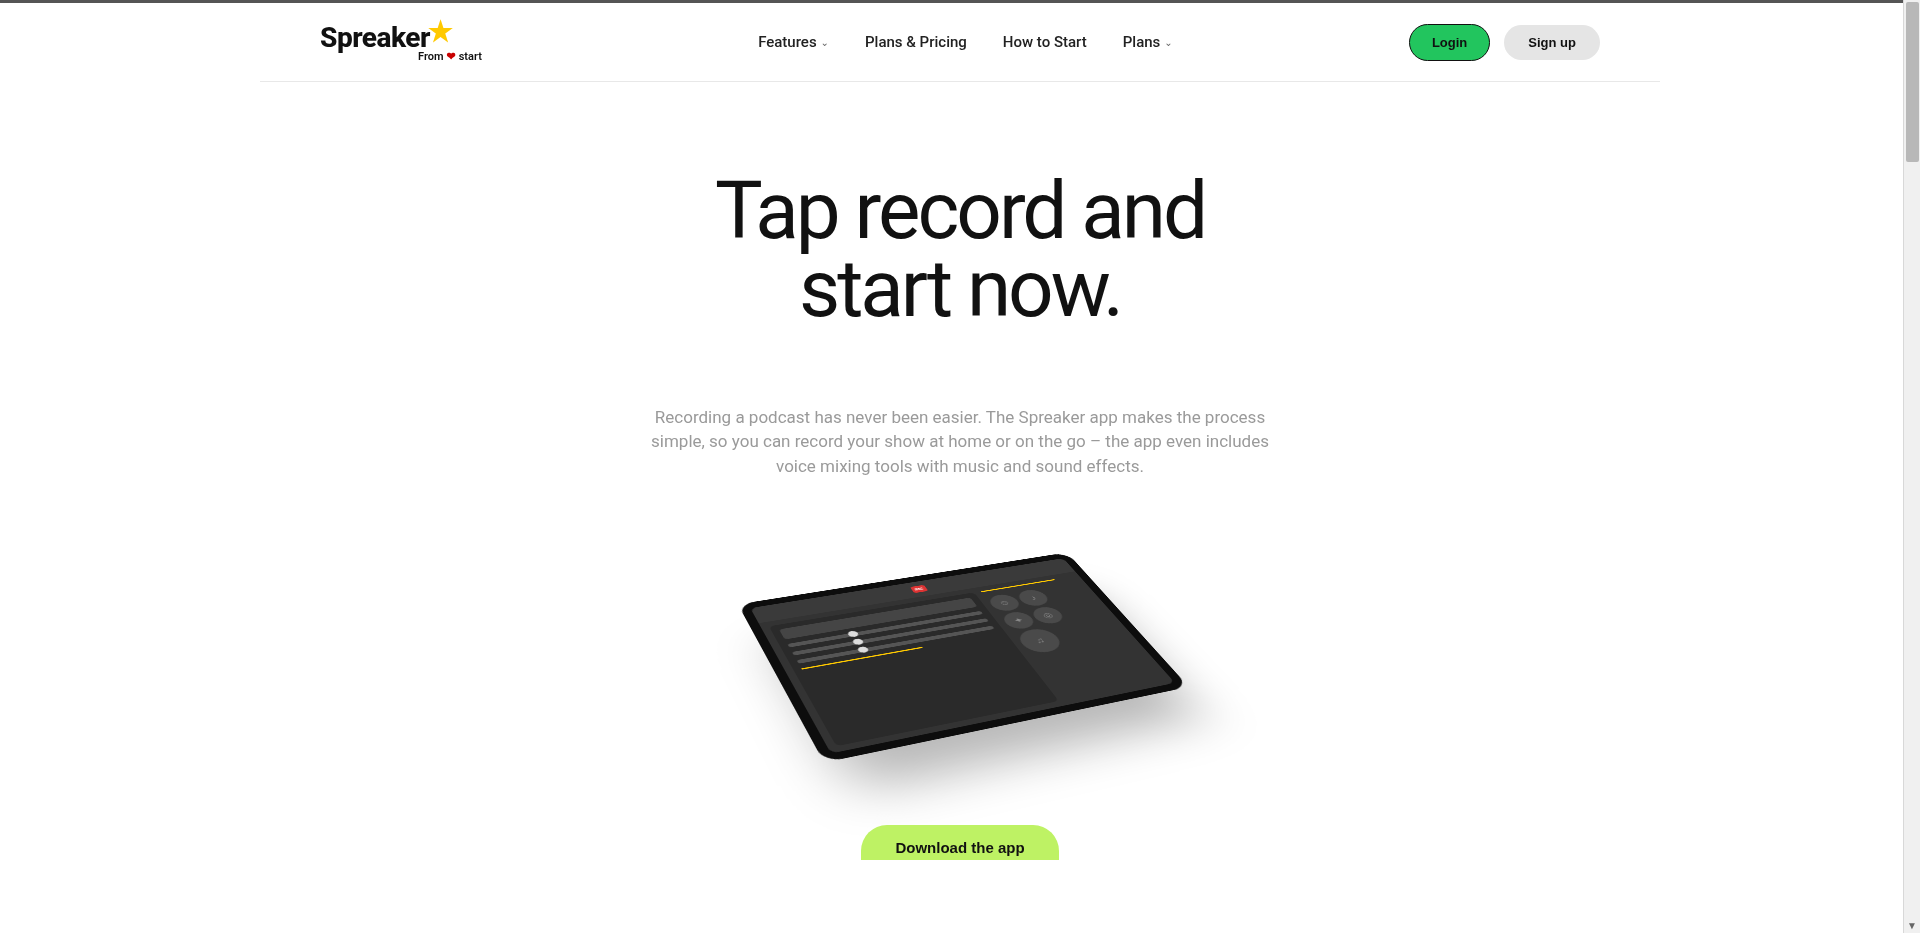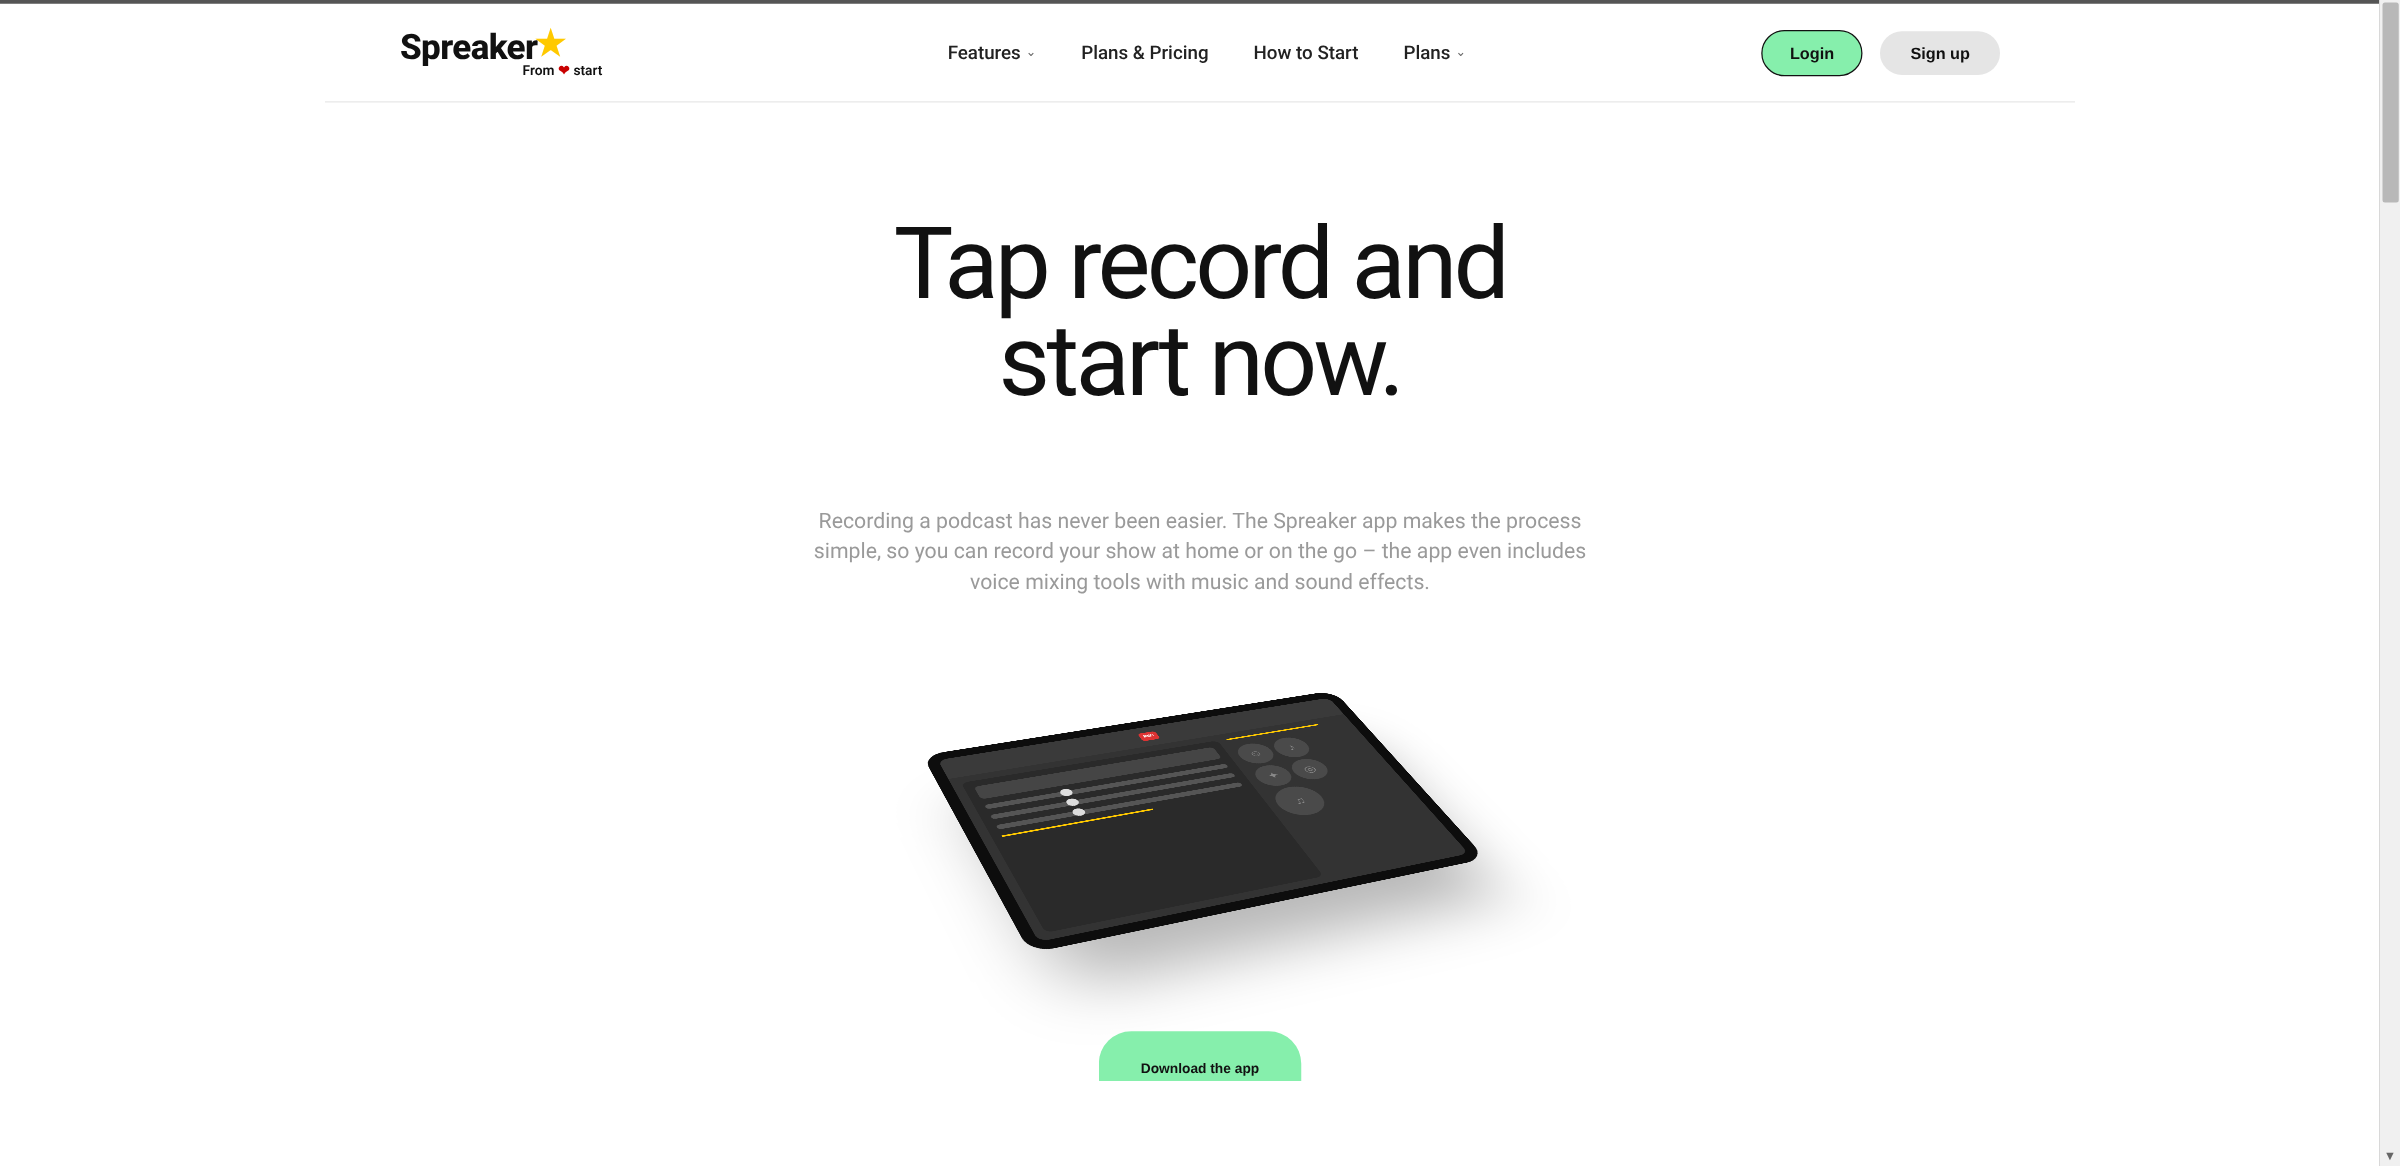--- a/index.html
+++ b/index.html
@@ -23,21 +23,21 @@
     max-width: 1400px;
     margin: 0 auto;
   }
   .logo-block {
     display: flex;
     flex-direction: column;
     align-items: flex-start;
   }
   .logo-main {
     display: flex;
-    align-items: center;
+    align-items: flex-start;
     font-size: 28px;
     font-weight: 800;
     letter-spacing: -0.5px;
     color: #111;
   }
   .logo-star {
     color: #ffc900;
     font-size: 28px;
     margin-left: -2px;
     margin-top: -6px;
@@ -80,21 +80,21 @@
   .btn {
     padding: 10px 24px;
     border-radius: 22px;
     font-size: 13px;
     font-weight: 700;
     cursor: pointer;
     border: none;
     white-space: nowrap;
   }
   .btn-outline {
-    background: #86efac;
+    background: #22c55e;
     border: 1.5px solid #111;
     color: #111;
     padding: 10px 22px;
   }
   .btn-primary {
     background: #e5e5e5;
     color: #111;
   }
   main {
     text-align: center;
@@ -222,25 +222,25 @@
     margin-bottom: 6px;
   }
   .card-box {
     background: #454545;
     border-radius: 4px;
     height: 18px;
     margin-bottom: 6px;
   }
   .cta {
     display: inline-block;
-    background: #86efac;
+    background: #bef264;
     color: #111;
     font-weight: 700;
-    font-size: 11px;
-    padding: 24px 34px;
+    font-size: 15px;
+    padding: 14px 34px;
     border-radius: 26px 26px 0 0;
     border: none;
     cursor: pointer;
     clip-path: inset(0 0 10px 0);
     margin-bottom: -10px;
   }
   .cta-wrap {
     height: 40px;
     overflow: hidden;
   }

